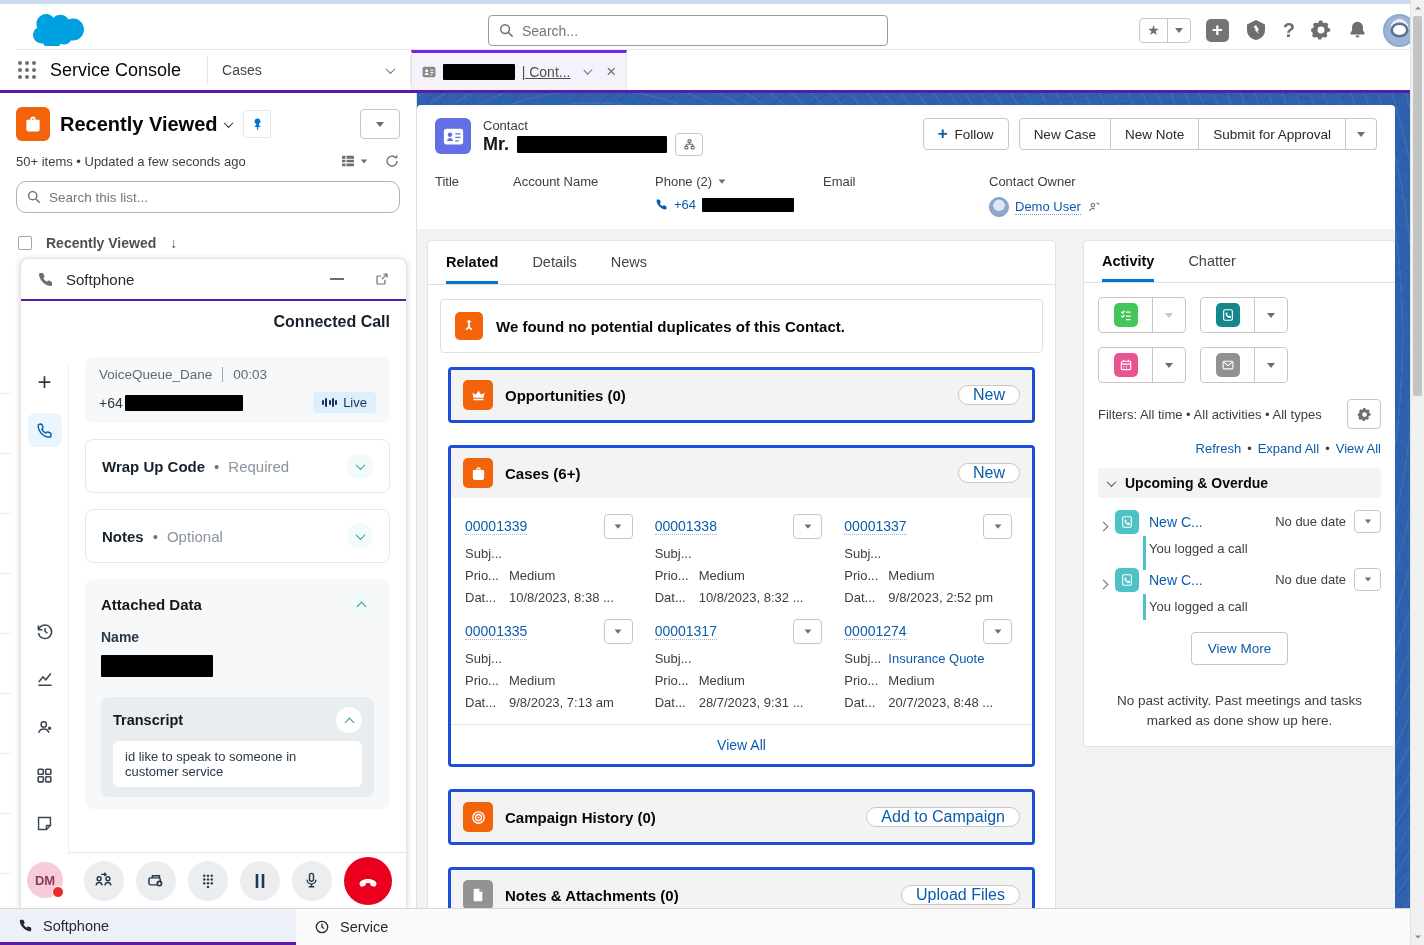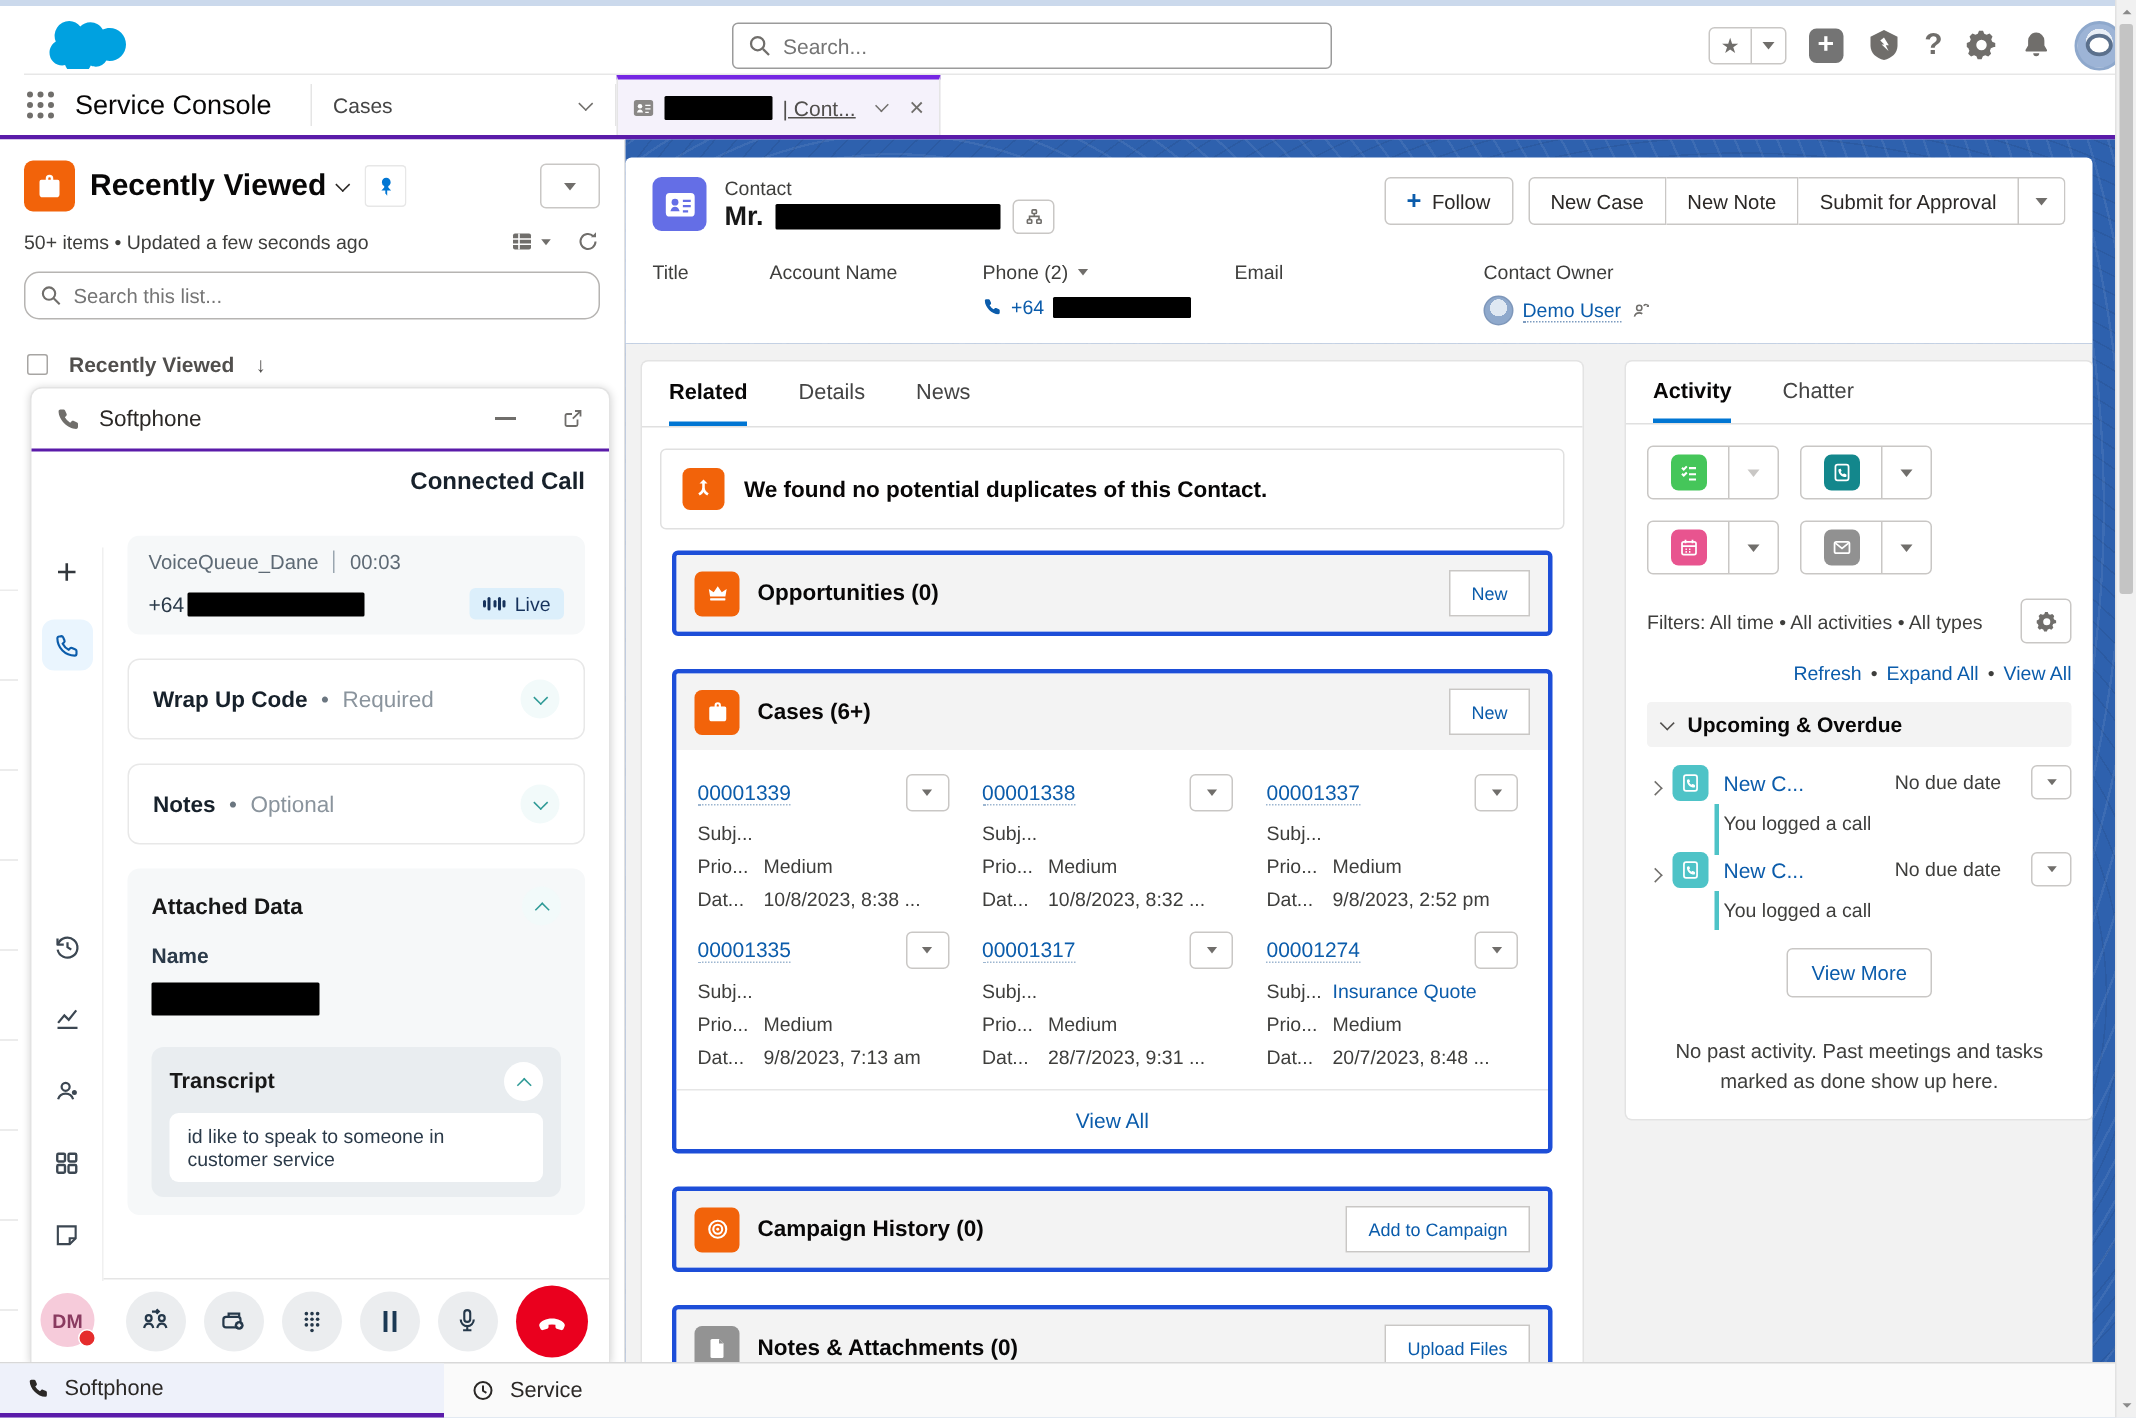--- a/index.html
+++ b/index.html
@@ -128,21 +128,21 @@
   .rtab{display:flex;align-items:center;font-size:14.5px;color:#444;border-bottom:3px solid transparent;padding-top:2px}
   .rtab.active{font-weight:bold;color:#080707;border-bottom-color:#0176D3}
   .dupcard{margin:14px 12px;border:1px solid #E0E0E0;border-radius:4px;padding:12px 14px;display:flex;align-items:center;gap:13px}
   .dup-icon{width:28px;height:28px;border-radius:5px;background:var(--orange);display:flex;align-items:center;justify-content:center}
   .duptext{font-size:15px;font-weight:bold;color:#080707}
   .section{margin:0 20px 22px;border:3px solid #1d4ed8;border-radius:4px;overflow:hidden}
   .sec-head{background:var(--hdr-gray);padding:10px 12px;display:flex;align-items:center;gap:12px}
   .sec-icon{width:30px;height:30px;border-radius:5px;background:var(--orange);display:flex;align-items:center;justify-content:center;flex:0 0 auto}
   .sec-icon.gray{background:#939393}
   .sec-title{font-size:15px;font-weight:bold;color:#080707}
-  .sec-btn{margin-left:auto;height:31px;border:1px solid #C9C7C5;background:#fff;border-radius:0;color:var(--link);font-size:12px;padding:0 14px;display:flex;align-items:center}
+  .sec-btn{margin-left:auto;height:20px;border:1px solid #C9C7C5;background:#fff;border-radius:12px;color:var(--link);font-size:16px;padding:0 14px;display:flex;align-items:center}
   .casegrid{display:grid;grid-template-columns:1fr 1fr 1fr;padding:6px 6px 10px;background:#fff}
   .casetile{padding:10px 8px 4px 8px}
   .casetile .top{display:flex;align-items:center}
   .caselink{font-size:14px;color:var(--link);border-bottom:1px dotted #9db6d0}
   .ddbtn{margin-left:auto;width:29px;height:25px;border:1px solid #C9C7C5;border-radius:4px;background:#fff;display:flex;align-items:center;justify-content:center;margin-right:6px}
   .kv{display:flex;gap:10px;font-size:13px;color:#3E3E3C;margin-top:7px}
   .kv .k{width:34px;flex:0 0 auto}
   .kv .v.link{color:var(--link)}
   .viewall{border-top:1px solid #E6E6E6;background:#fff;height:40px;display:flex;align-items:center;justify-content:center;font-size:14px;color:var(--link)}
   
@@ -158,21 +158,21 @@
   .linkrow{display:flex;justify-content:flex-end;gap:6px;font-size:13px;color:var(--link);margin-top:12px;align-items:center}
   .linkrow .sep{color:#3E3E3C}
   .upbar{margin-top:12px;background:var(--hdr-gray);border-radius:3px;height:30px;display:flex;align-items:center;gap:10px;padding:0 10px;font-size:14px;font-weight:bold;color:#080707}
   .tl-item{display:flex;align-items:flex-start;margin-top:12px;position:relative}
   .tl-chev{color:#706E6B;margin:6px 8px 0 2px}
   .tl-icon{width:24px;height:24px;border-radius:5px;background:var(--call-lt);display:flex;align-items:center;justify-content:center;flex:0 0 auto;position:relative;z-index:1}
   .tl-line{position:absolute;left:45px;top:26px;height:34px;width:2.5px;background:var(--call-lt)}
   .tl-body{flex:1;margin-left:10px}
   .tl-top{display:flex;align-items:center}
   .tl-link{font-size:14px;color:var(--link)}
-  .tl-due{margin-left:auto;font-size:13px;color:#3E3E3C;margin-right:20px}
+  .tl-due{margin-left:auto;font-size:13px;color:#3E3E3C;margin-right:8px}
   .tl-dd{width:27px;height:23px;border:1px solid #C9C7C5;border-radius:4px;background:#fff;display:flex;align-items:center;justify-content:center}
   .tl-note{font-size:13px;color:#3E3E3C;margin-top:8px}
   .viewmore{margin:18px auto 0;display:block;height:33px;border:1px solid #C9C7C5;border-radius:4px;background:#fff;color:var(--link);font-size:13.5px;padding:0 16px;font-family:inherit}
   .emptymsg{margin-top:26px;text-align:center;font-size:13.5px;color:#3E3E3C;line-height:1.45;padding:0 10px}
   
   #scrollbar{right:0;top:0;width:14px;bottom:0;background:#F1F1F1;border-left:1px solid #E2E2E2}
   #scrollbar .thumb{position:absolute;left:2px;right:2px;top:16px;height:380px;background:#C4C4C4;border-radius:2px}
   #scrollbar .arr{position:absolute;left:3px;width:8px;height:8px;color:#8a8a8a}
 </style>
 </head>

